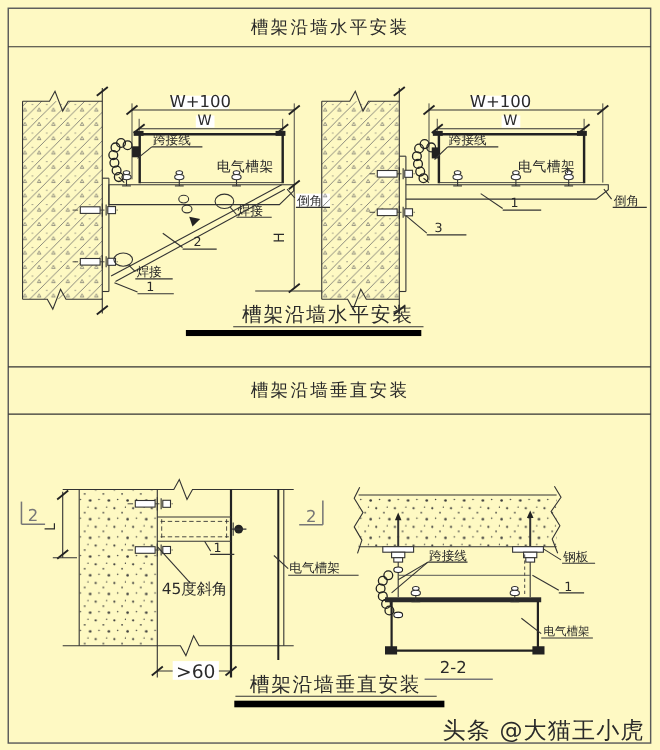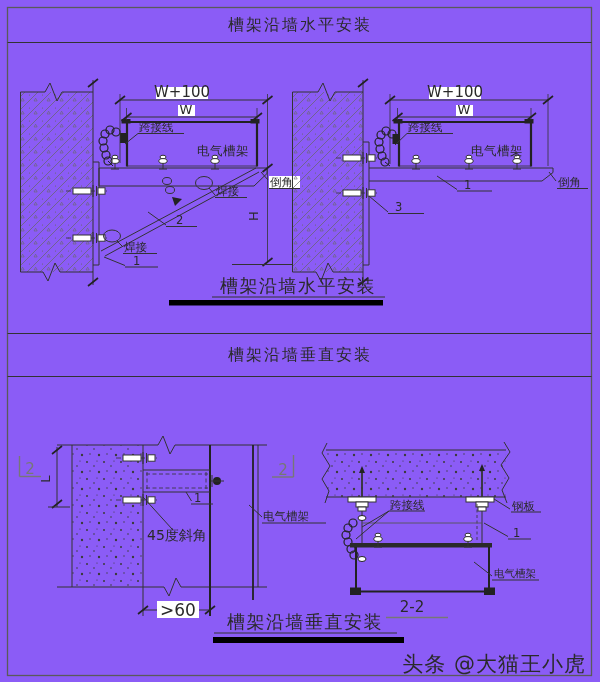--- a/index.html
+++ b/index.html
@@ -1,16 +1,16 @@
 <!DOCTYPE html>
 <html><head>
 <meta charset="utf-8">
 <style>
   html,body{margin:0;padding:0;background:#fff;}
-  #stage{position:relative;width:600px;height:682px;background:#8b5cf6;overflow:hidden;
+  #stage{position:relative;width:600px;height:682px;background:#fef9c3;overflow:hidden;
          font-family:"DejaVu Sans",sans-serif;}
   svg text{font-family:"DejaVu Sans",sans-serif;fill:#2a2a2a;stroke:none;}
   .ln{stroke:#333;stroke-width:1;fill:none;}
   .thin{stroke:#333;stroke-width:.8;fill:none;}
   .thk{stroke:#222;stroke-width:2.2;fill:none;}
   .gry{stroke:#777;stroke-width:1.4;fill:none;}
   .dk{fill:#222;stroke:none;}
   .wbg{fill:#fff;stroke:none;}
   .t10{font-size:10.5px;}
   .t11{font-size:11.5px;}

